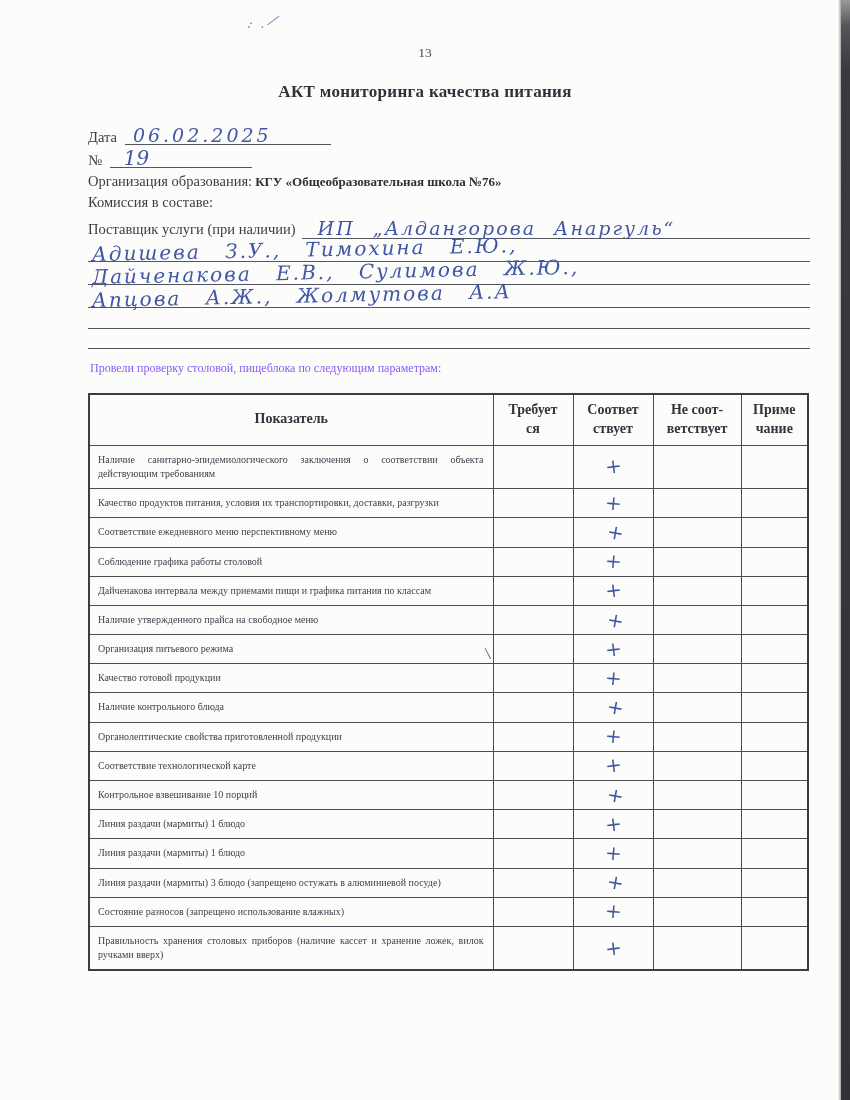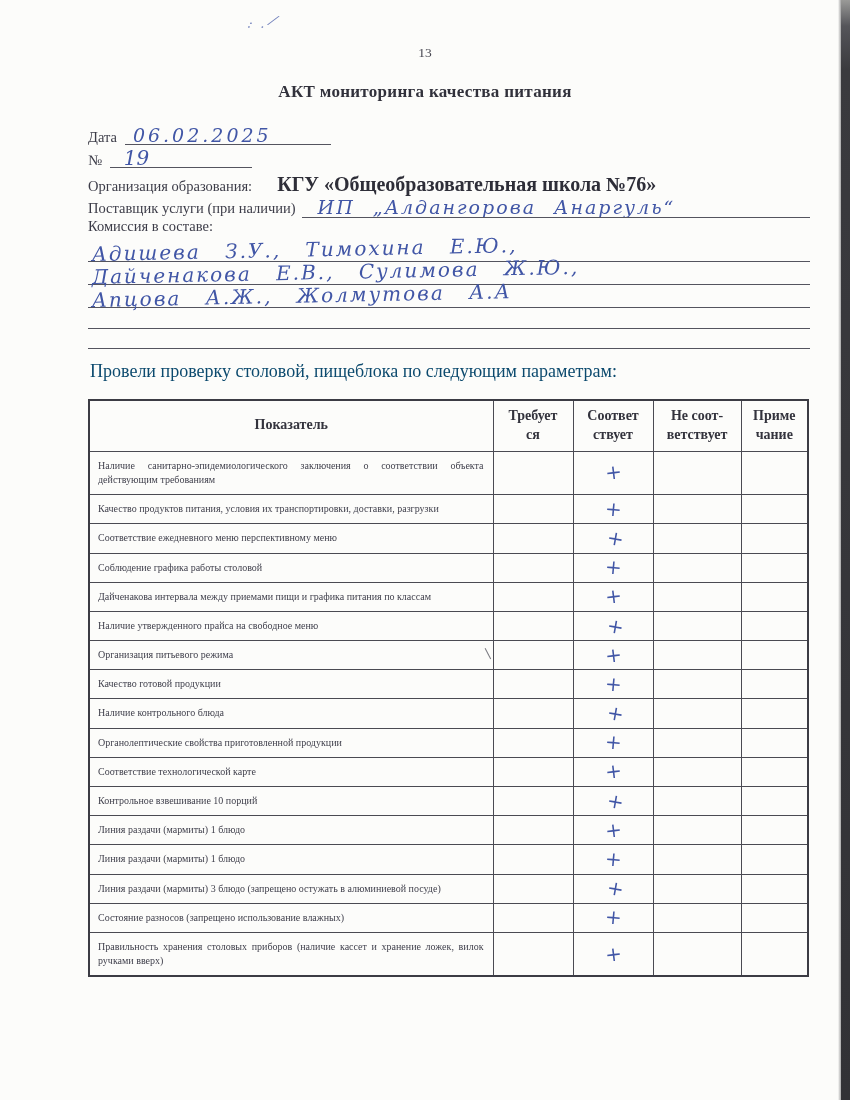--- a/index.html
+++ b/index.html
@@ -37,37 +37,37 @@
   .u{ border-bottom:1.3px solid #54545e; }
   .hw{ font-family:"DejaVu Serif", serif; font-style:italic; color:#4156a6; }
 
   .date-line{ height:23px; }
   .date-value{ display:inline-block; width:198px; margin-left:8px; padding-left:8px;
     font-size:19px; letter-spacing:3px; line-height:18px; }
   .num-line{ height:24px; }
   .num-value{ display:inline-block; width:128px; margin-left:8px; padding-left:14px;
     font-size:20px; line-height:18px; }
   .org-line{ height:21px; }
-  .org-value{ font-weight:bold; color:#2e2e38; font-size:20px; margin-left:25px; }
+  .org-value{ font-weight:bold; color:#2e2e38; font-size:13px; margin-left:3px; }
   .supplier-line{ display:flex; height:24px; align-items:flex-end; }
   .supplier-label{ white-space:nowrap; line-height:20px; }
   .supplier-value{ flex:1; margin-left:6px; padding-left:16px; font-size:19px;
     letter-spacing:2px; word-spacing:10px; line-height:19px; white-space:nowrap; overflow:hidden; }
   .commission-label-line{ height:21px; }
 
   .hw-line{ position:relative; height:22px; border-bottom:1.3px solid #54545e; }
   .commission-text{
     position:absolute; left:4px; bottom:-5px; font-size:20px;
     letter-spacing:2px; word-spacing:16px; white-space:nowrap;
     transform:rotate(-1.2deg); transform-origin:left bottom;
   }
   .blank-line{ height:20px; border-bottom:1.3px solid #54545e; }
   .blank-line.second{ height:19px; }
 
-  .intro{ margin:12px 0 0 2px; font-size:18px; color:#0c4a6e; }
+  .intro{ margin:12px 0 0 2px; font-size:12px; color:#8b5cf6; }
 
   table.checklist{
     margin:17px 0 0 88px; border-collapse:collapse; table-layout:fixed; width:719px;
     border:2px solid #3c3c44;
   }
   .checklist th, .checklist td{ border:1.4px solid #4a4a52; }
   .checklist th{
     font-size:14px; font-weight:bold; color:#33333d; text-align:center;
     vertical-align:middle; white-space:pre-line; line-height:1.35; padding:6px 2px;
   }
@@ -101,26 +101,26 @@
     </div>
 
     <div class="line num-line">
       <span>№</span><span class="hw u num-value">19</span>
     </div>
 
     <div class="line org-line">
       <span>Организация образования:</span><span class="org-value">КГУ «Общеобразовательная школа №76»</span>
     </div>
 
+    <div class="line commission-label-line">Комиссия в составе:</div>
+
     <div class="line supplier-line">
       <span class="supplier-label">Поставщик услуги (при наличии)</span>
         <span class="hw u supplier-value">ИП „Алдангорова Анаргуль“</span>
     </div>
-
-    <div class="line commission-label-line">Комиссия в составе:</div>
 
     <div>
         <div class="hw-line">
           <span class="hw commission-text">Адишева З.У., Тимохина Е.Ю.,</span>
         </div>
         <div class="hw-line">
           <span class="hw commission-text">Дайченакова Е.В., Сулимова Ж.Ю.,</span>
         </div>
         <div class="hw-line">
           <span class="hw commission-text">Апцова А.Ж., Жолмутова А.А</span>

